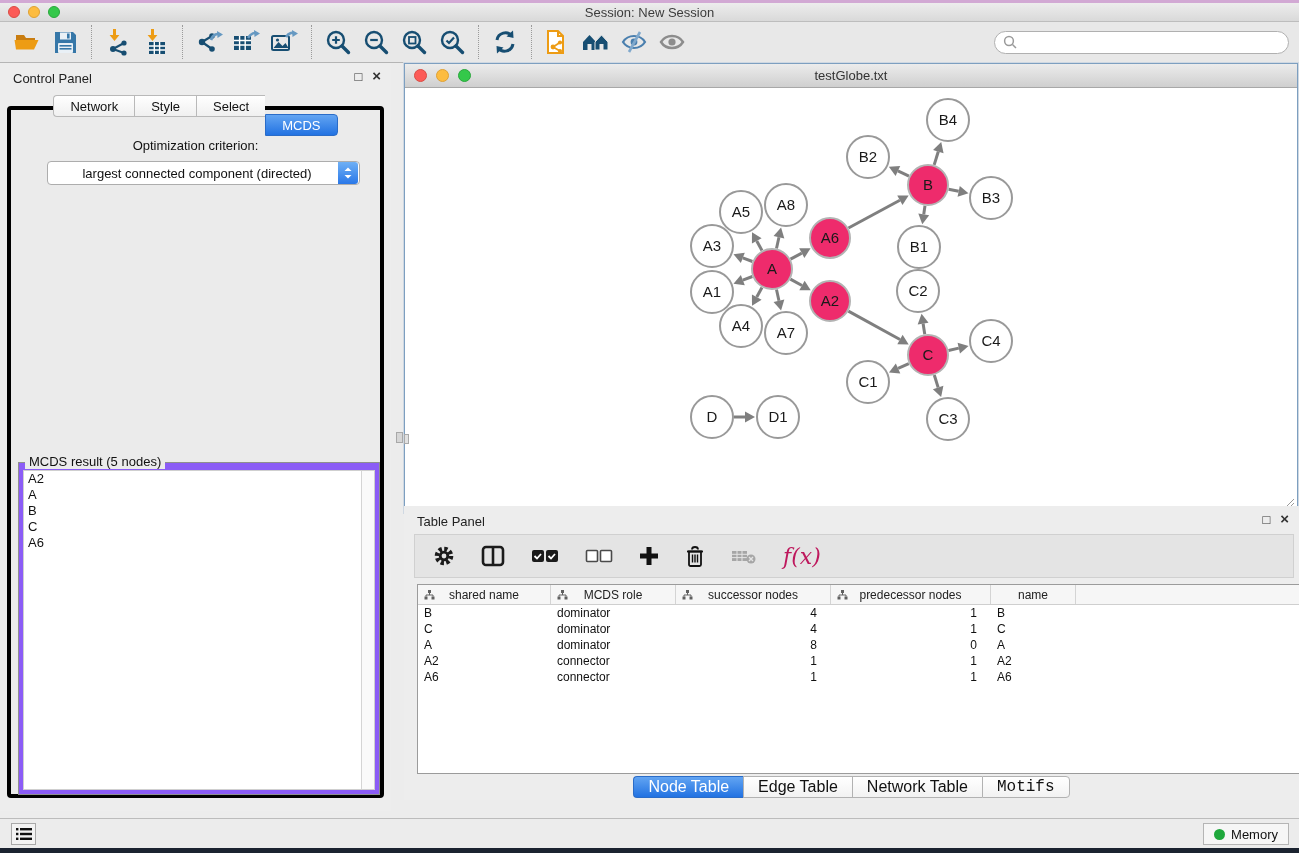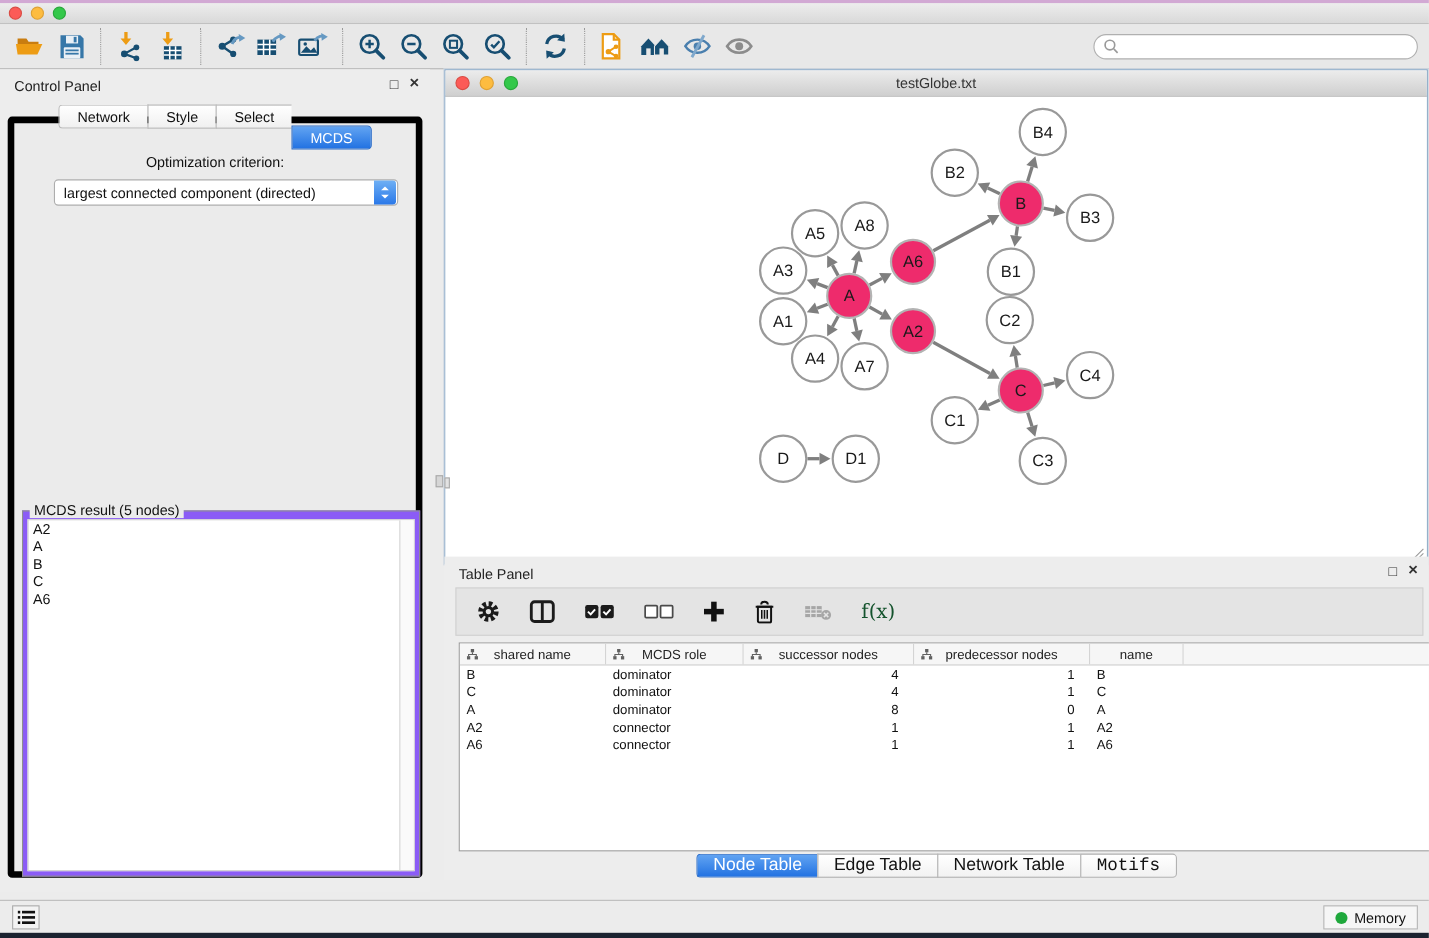--- a/index.html
+++ b/index.html
@@ -35,24 +35,24 @@
   .close-glyph { font-weight:bold; font-size:15px; line-height:14px; }
 
   .cp-tabs { position:absolute; left:0; top:32px; width:100%; display:flex; justify-content:center; z-index:3; }
   .cp-tab { height:22px; padding:0 16px; background:linear-gradient(#ffffff,#f0f0f0); border:1px solid #b9b9b9;
     border-right:none; display:flex; align-items:center; font-size:13px; color:#111; }
   .cp-tab:first-child { border-radius:4px 0 0 4px; }
   .cp-tab:last-child { border-radius:0 4px 4px 0; border-right:1px solid #b9b9b9; }
   .cp-tab.active { background:linear-gradient(#62a4f2,#2272e2); color:#fff; border-color:#2a6cc8;margin-top:19px; }
 
   .cp-content { position:absolute; left:7px; top:43px; width:377px; height:692px; background:#ebebeb;
-    border:6px solid #000000; border-radius:4px; }
+    border:4px solid #000000; border-radius:4px; }
   .opt-label { position:absolute; left:0; right:0; top:28px; text-align:center; font-size:13px; color:#111; }
   .opt-select { position:absolute; left:36px; top:51px; width:313px; height:24px; background:#fff;
-    border:1px solid #adadad; border-radius:4px; display:flex; align-items:center; }
+    border:1px solid #adadad; border-radius:4px; display:flex; align-items:center;text-align:center; }
   .opt-select .sel-text { flex:1; padding-left:8px; font-size:13px; color:#111; white-space:nowrap; overflow:hidden; }
   .opt-select .sel-spin { width:20px; height:22px; margin-right:1px; border-radius:0 3px 3px 0;
     background:linear-gradient(#6fb0f5,#2a78e8); display:flex; flex-direction:column; align-items:center; justify-content:center; color:#fff; }
   .sel-spin svg { display:block; }
   .cp-buttons { position:absolute; left:0; right:0; top:85px; display:flex; justify-content:center; gap:12px; }
   .btn { height:22px; padding:0 18px; background:linear-gradient(#ffffff,#efefef); border:1px solid #b2b2b2;
     border-radius:4px; font-size:13px; color:#111; display:flex; align-items:center; }
 
   .mcds-fieldset { position:absolute; left:7px; top:352px; width:362px; height:333px; border:1px solid #8f8f8f; background:#8b5cf6; }
   .mcds-legend { position:absolute; left:6px; top:-9px; background:#ebebeb; padding:0 4px; font-size:13px; color:#111; }
@@ -73,21 +73,21 @@
   .net-tl { width:13px; height:13px; border-radius:50%; margin-left:9px; }
   .net-canvas { position:absolute; left:0; top:24px; width:892px; height:424px; background:#fff; }
   .resize-grip { position:absolute; right:2px; bottom:2px; width:14px; height:14px; }
   .net-left-handle { position:absolute; left:-1px; top:370px; width:5px; height:10px; background:#e2e2e2; border:1px solid #aaa; }
 
   
   .table-panel { position:absolute; left:404px; top:506px; width:895px; height:294px; background:#ededed; }
   .tp-toolbar { position:absolute; left:10px; top:28px; right:5px; height:44px; background:#e4e4e4; border:1px solid #d0d0d0;
     display:flex; align-items:center; padding-left:18px; gap:26px; }
   .tp-icon { display:flex; align-items:center; justify-content:center; }
-  .fx-label { font-family:"DejaVu Serif", serif; color:#14532d; font-size:18px; }
+  .fx-label { font-family:"DejaVu Serif", serif; font-style:italic; color:#be185d; font-size:22px; }
 
   .node-table { position:absolute; left:13px; top:78px; width:1278px; height:190px; background:#fff; border:1px solid #9b9b9b; overflow:hidden; }
   .nt-header { display:flex; height:20px; background:#f6f6f6; border-bottom:1px solid #cfcfcf; }
   .nt-hcell { position:relative; border-right:1px solid #d4d4d4; font-size:12px; color:#222;
     display:flex; align-items:center; justify-content:center; }
   .nt-hcell .tree-ic { position:absolute; left:6px; top:5px; }
   .nt-row { display:flex; height:16px; align-items:center; }
   .nt-cell { font-size:12px; color:#111; white-space:nowrap; }
 
   .tp-tabs { position:absolute; left:0; right:0; top:270px; display:flex; justify-content:center; }
@@ -104,20 +104,21 @@
   .memory-btn { position:absolute; right:10px; top:4px; height:22px; padding:0 10px; background:#f6f6f6; border:1px solid #b5b5b5;
     display:flex; align-items:center; gap:6px; font-size:13px; color:#111; }
   .mem-dot { width:11px; height:11px; border-radius:50%; background:#1fa83c; }
   .bottom-strip { position:absolute; left:0; top:848px; width:1299px; height:5px; background:#1b2330; }
 </style>
 </head>
 <body>
 
 <div class="purple-strip"></div>
 <div class="titlebar">
+  <span class="title">Session: New Session</span>
   <span class="tl red"></span>
   <span class="tl yel"></span>
   <span class="tl grn"></span>
 </div>
 
 <div class="toolbar">
   <div class="tbtn">
     <svg width="28" height="26" viewBox="0 0 28 26">
       <path d="M3 6 h8 l2 3 h9 v4 H3 z" fill="#c97d10"></path>
       <path d="M1.5 11 h24 l-4.5 9.5 H3 z" fill="#ED9C14"></path>

